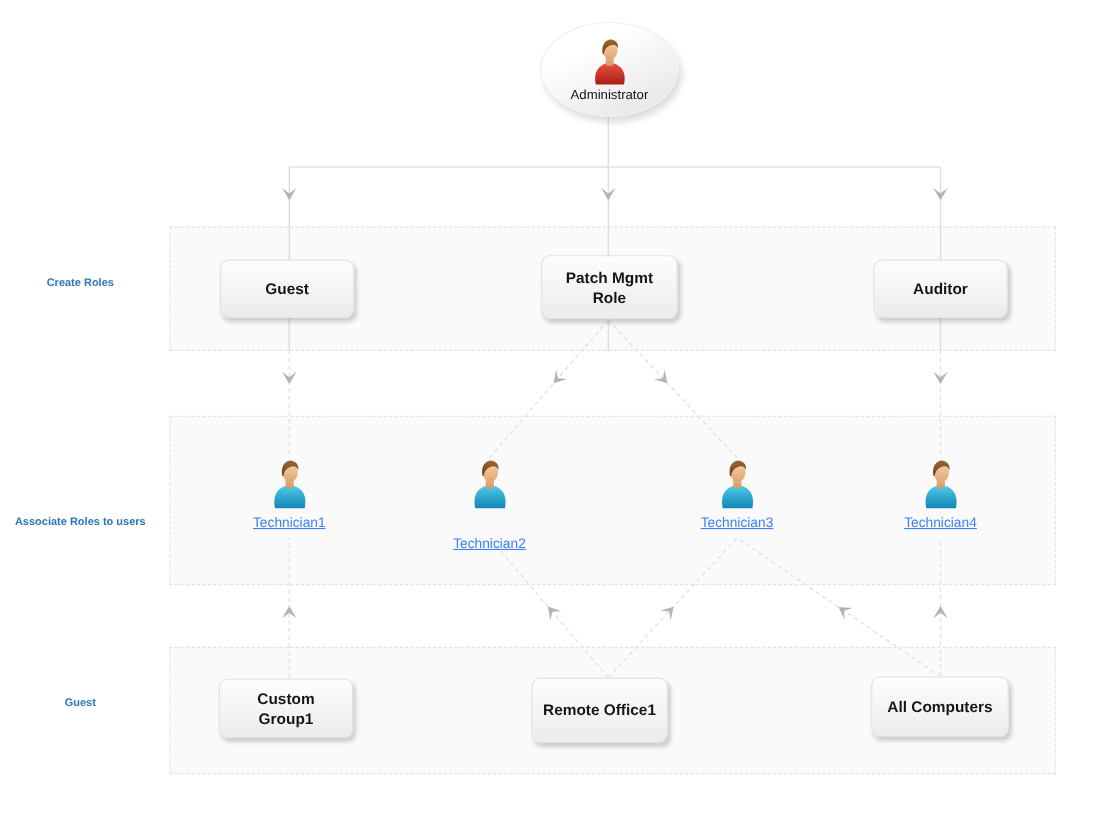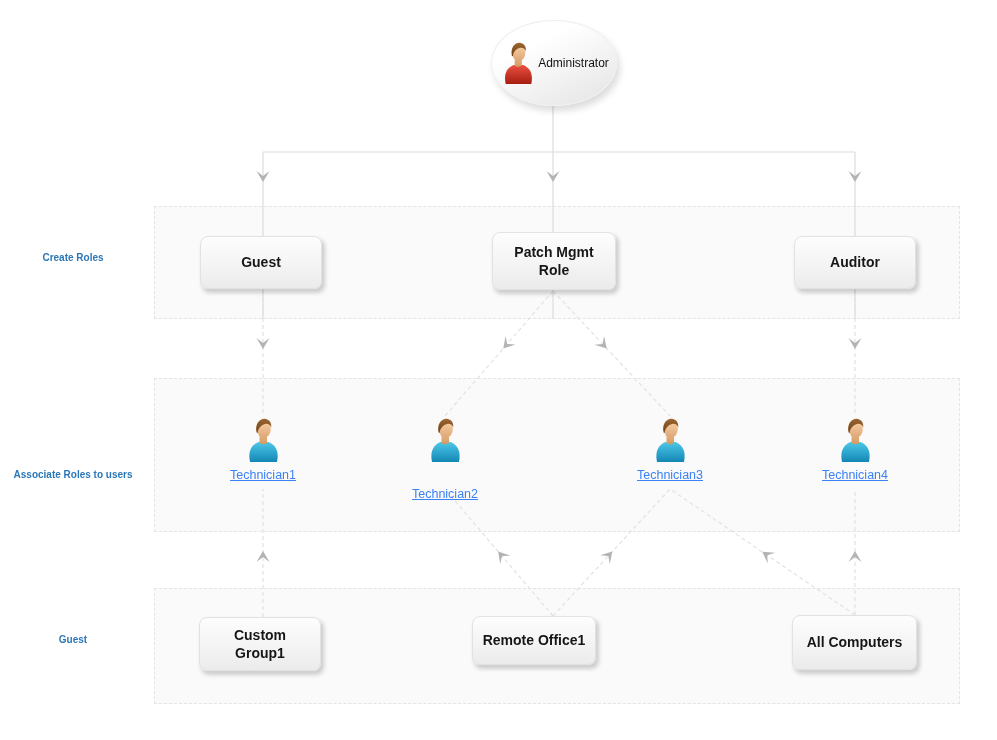--- a/index.html
+++ b/index.html
@@ -31,35 +31,35 @@
     font-size:14px;font-weight:700;color:#161616;line-height:1.3;
     background:linear-gradient(180deg,#fdfdfd 0%,#f4f4f4 55%,#ebebeb 100%);
     border:1px solid #e2e2e2;border-radius:8px;
     box-shadow:2.5px 3.5px 4px rgba(0,0,0,0.18);
     padding:4px 8px;box-sizing:border-box;
   }
   .btn-guest{left:200px;top:236px;width:122px;height:53px;}
   .btn-patch{left:492px;top:232px;width:124px;height:58px;}
   .btn-auditor{left:794px;top:236px;width:122px;height:53px;}
   .btn-custom{left:199px;top:617px;width:122px;height:54px;}
-  .btn-remote{left:472px;top:616px;width:124px;height:49px;}
+  .btn-remote{left:483px;top:616px;width:124px;height:59px;}
   .btn-all{left:792px;top:615px;width:125px;height:55px;}
   
   .person{position:absolute;width:110px;display:flex;flex-direction:column;align-items:center;gap:5px;}
   .person .plabel{font-size:12.5px;color:#3b82f6;white-space:nowrap;text-decoration:underline;}
   .tech1{left:208px;top:417px;}
   .tech2{left:390px;top:417px;gap:24px;}
   .tech3{left:615px;top:417px;}
   .tech4{left:800px;top:417px;}
   
   .admin-ellipse{
     position:absolute;left:491px;top:20px;width:126px;height:86px;border-radius:50%;
     background:linear-gradient(155deg,#ffffff 30%,#e8e8e8 88%);
     border:1px solid #efefef;box-shadow:3px 5px 7px rgba(0,0,0,0.14);
-    display:flex;flex-direction:row;align-items:center;justify-content:center;gap:1px;
+    display:flex;flex-direction:column;align-items:center;justify-content:center;gap:1px;
     box-sizing:border-box;
   }
   .admin-ellipse .plabel{font-size:12px;color:#121212;white-space:nowrap;}
   .hidden-defs{position:absolute;width:0;height:0;overflow:hidden;}
 </style>
 </head>
 <body>
 
 <svg class="hidden-defs" aria-hidden="true">
   <defs>

